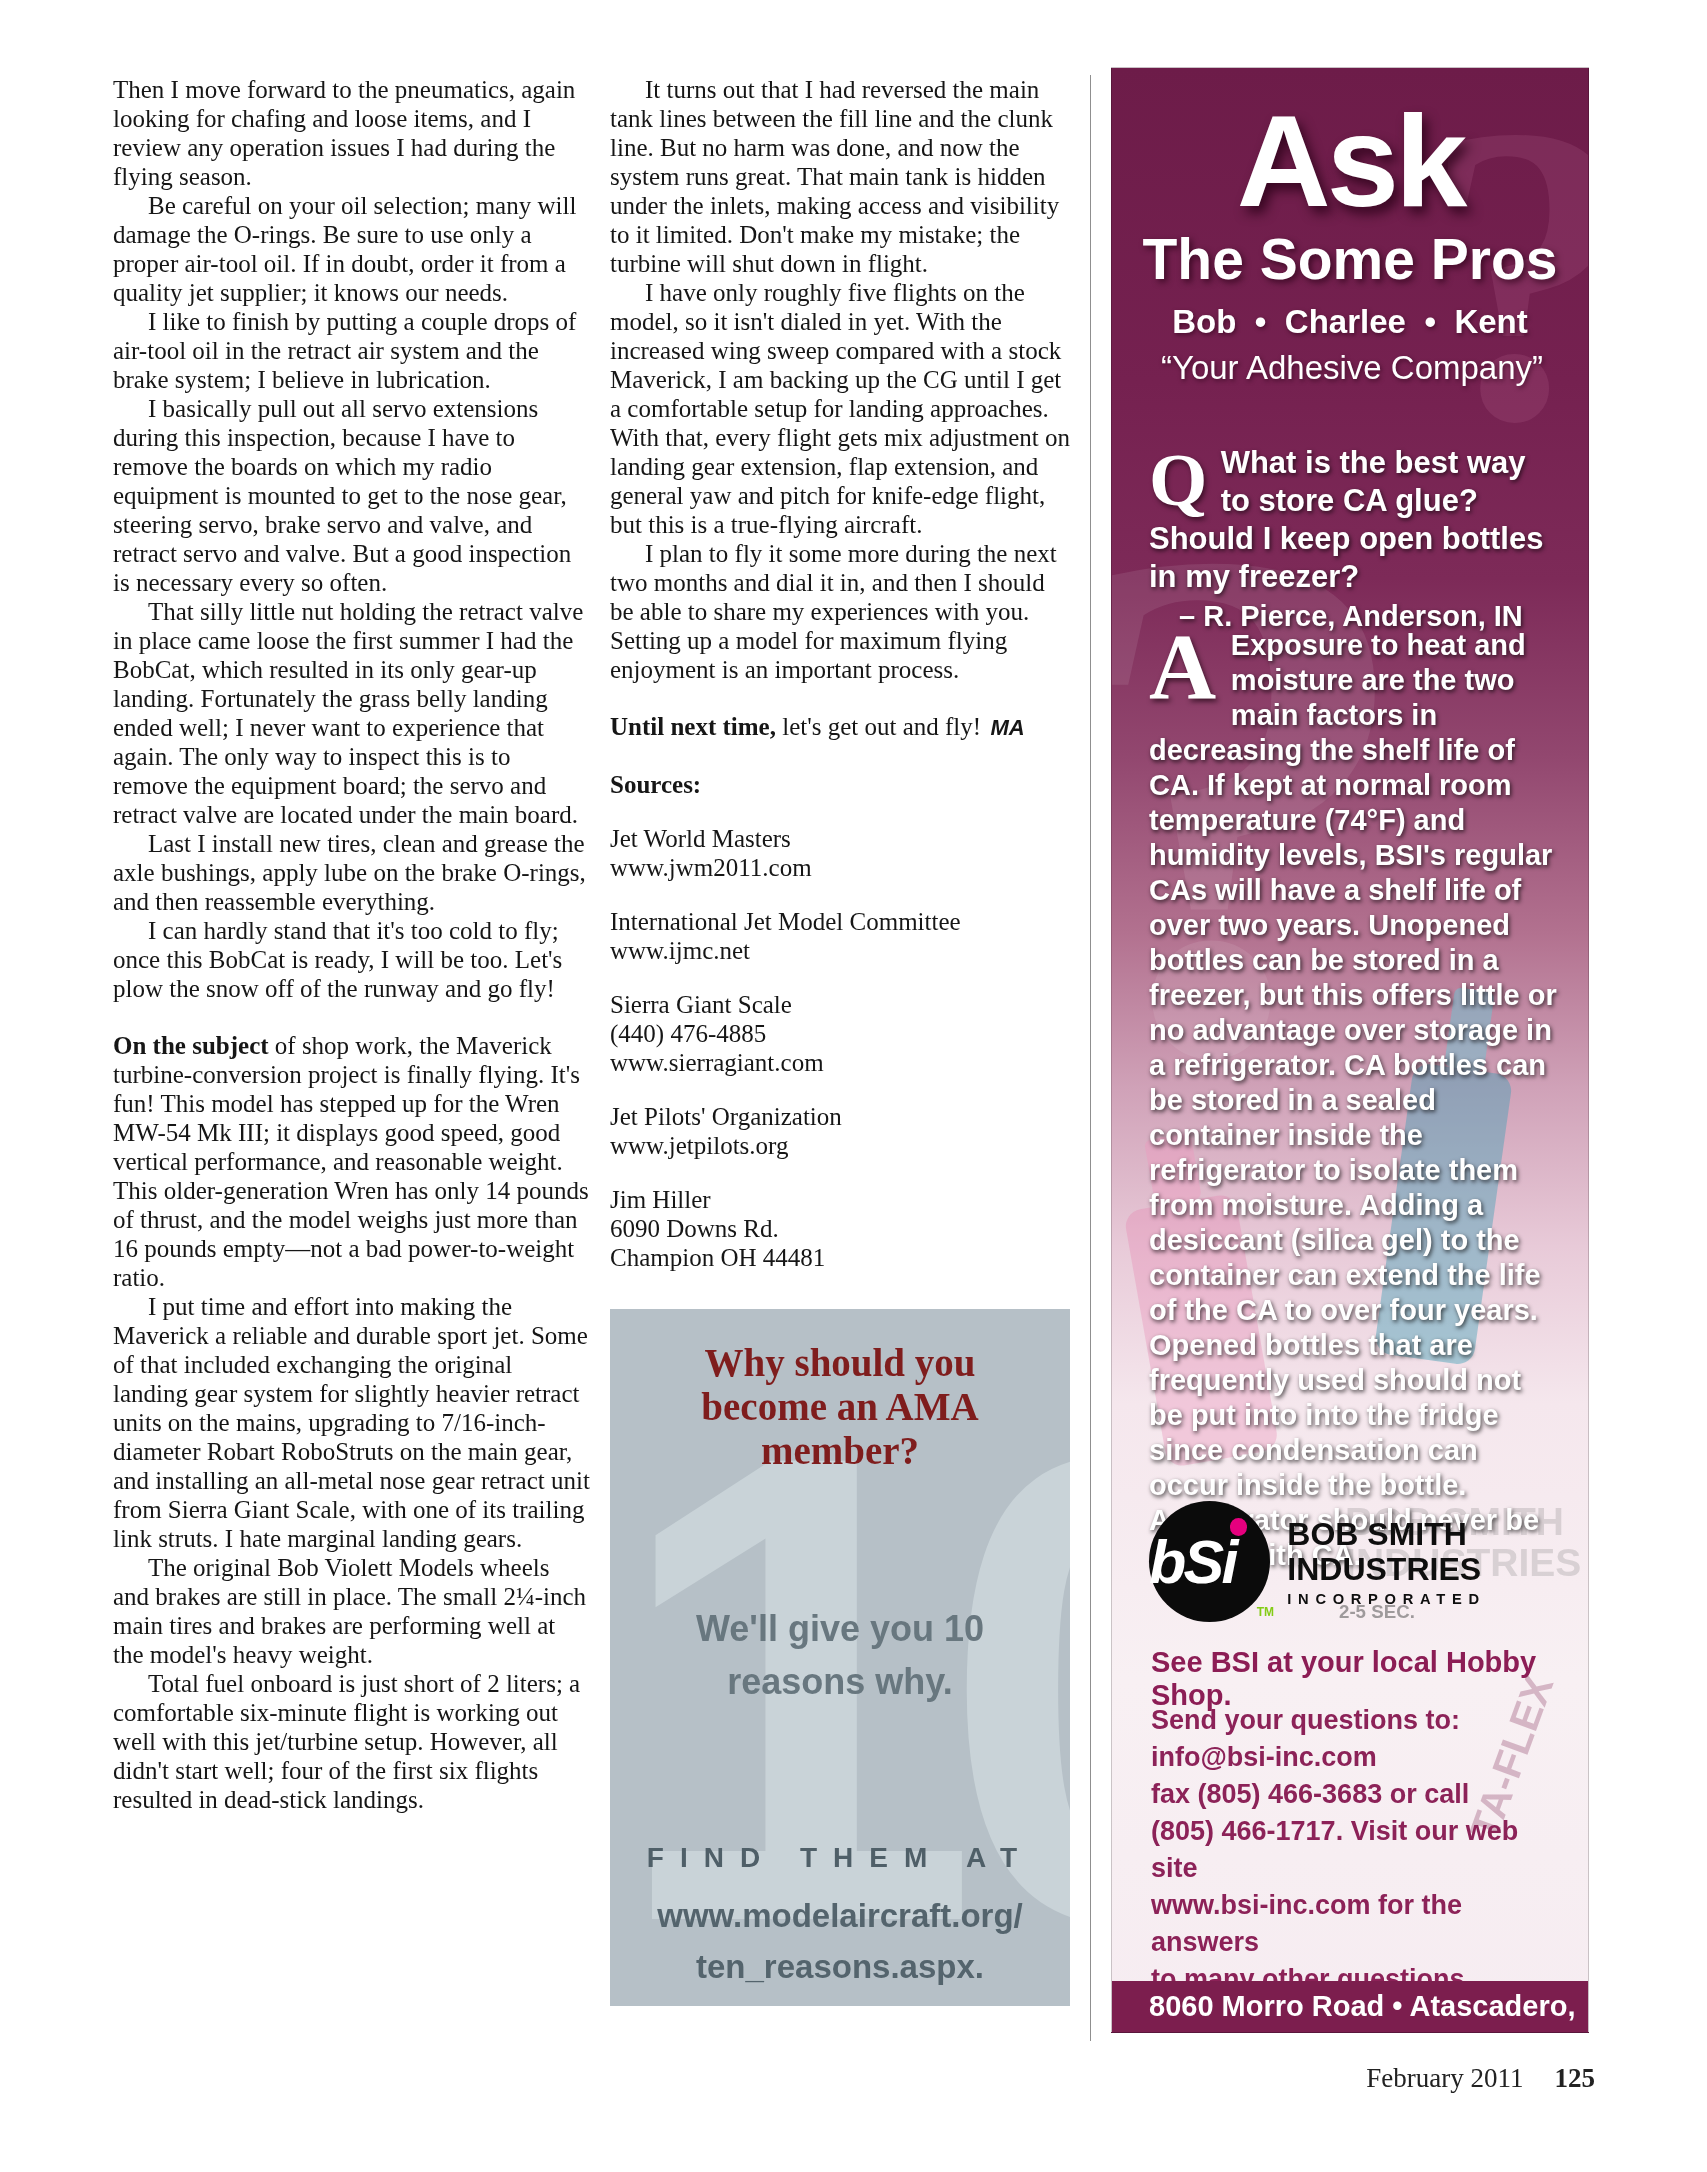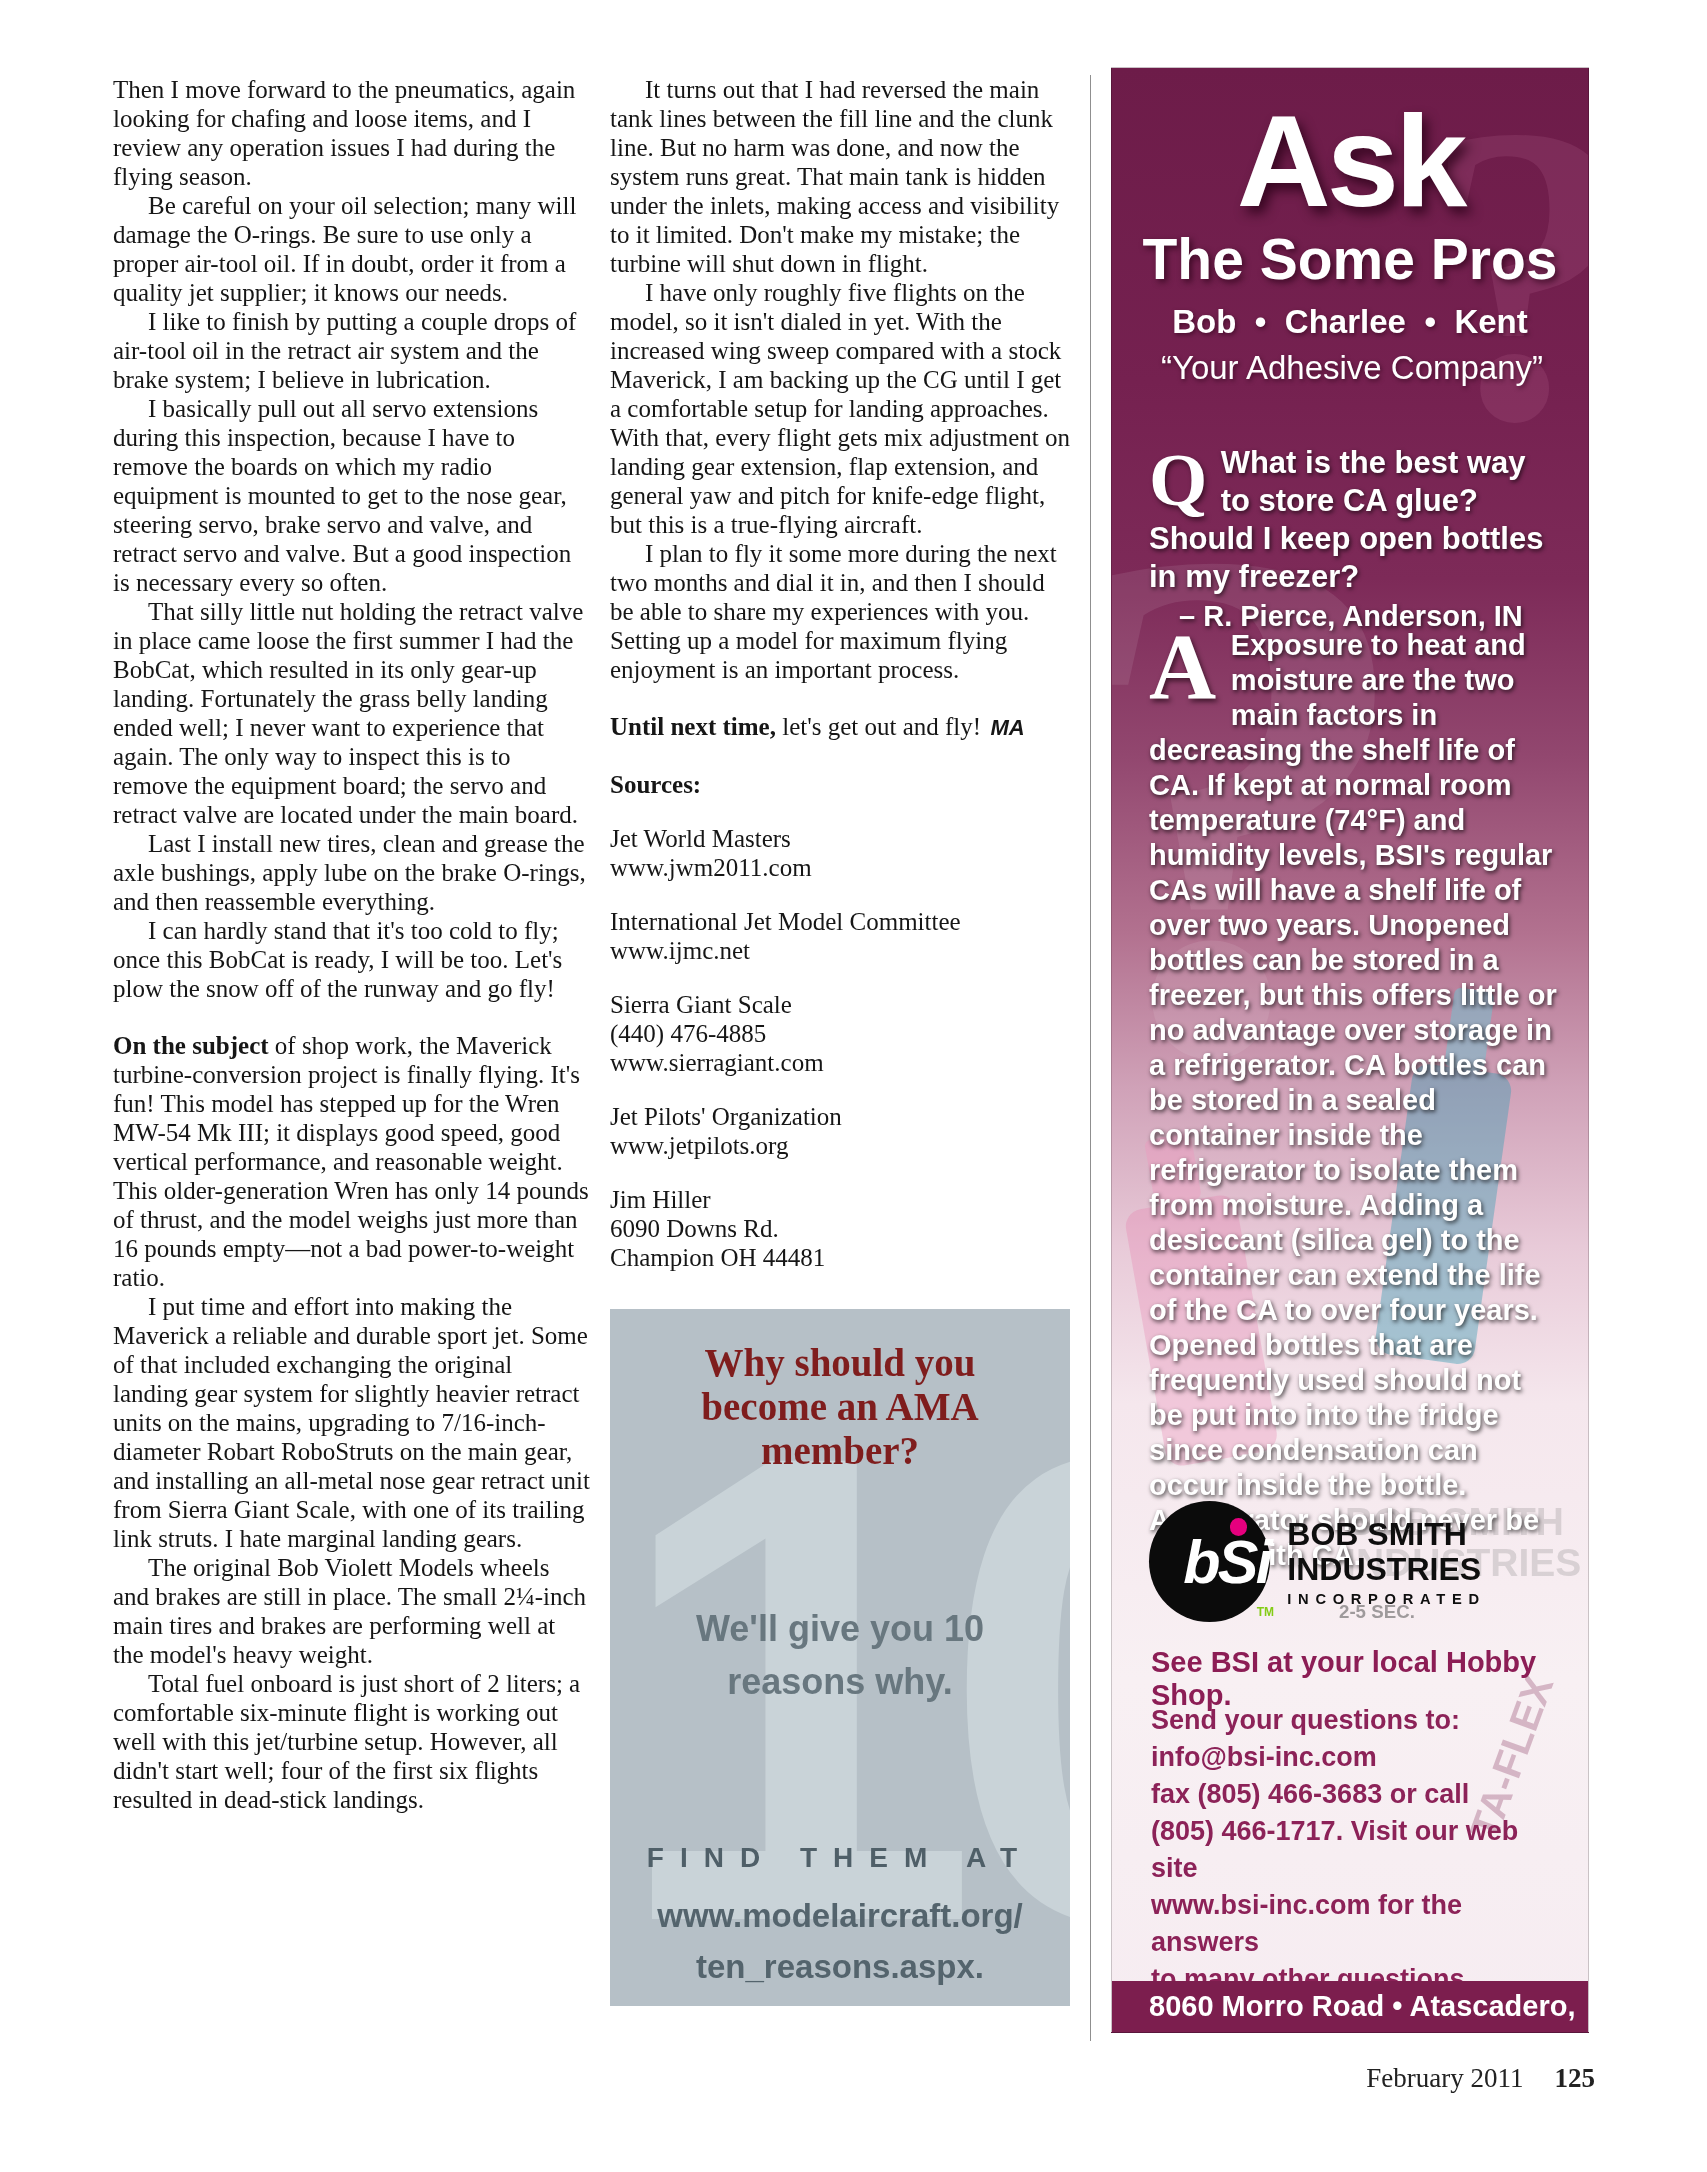--- a/index.html
+++ b/index.html
@@ -76,21 +76,21 @@
   .dropcap.a { font-size:93px; line-height:69px; margin:4px 14.7px 0 0; text-shadow:2px 2.7px 5.3px rgba(20,0,10,0.65); }
   .q-text { font-size:31px; line-height:38px; font-weight:bold; text-shadow:1.3px 2px 4px rgba(0,0,0,0.65); }
   .attribution { padding-left:30px; font-size:29px; line-height:40px; font-weight:bold;
                  text-shadow:1.3px 2px 4px rgba(0,0,0,0.65); }
   .a-text { font-size:29px; line-height:35px; font-weight:bold; text-shadow:1.3px 2px 4.7px rgba(0,0,0,0.72); }
 
   .bsi-row { position:absolute; top:1433px; left:37px; z-index:2; display:flex; align-items:center; gap:17.3px; }
   .ghost-logo { position:absolute; top:1433px; right:6.7px; z-index:1; text-align:left;
                 font-size:39px; line-height:41px; font-weight:bold; color:rgba(110,110,110,0.22); }
   .bsi-logo { position:relative; width:121px; height:121px; background:#0b0b0b; border-radius:50%;
-              display:flex; align-items:center; justify-content:flex-end; }
+              display:flex; align-items:center; justify-content:flex-start; }
   .bsi-text { font-style:italic; font-weight:bold; font-size:61px; letter-spacing:-2.7px; color:#ffffff; }
   .bsi-dot { position:absolute; top:17.3px; right:22.7px; width:17.3px; height:17.3px; border-radius:50%; background:#e6007e; }
   .bsi-tm { position:absolute; bottom:2.7px; right:-4px; font-size:12px; color:#84cc16; font-weight:bold; }
   .bsi-company .cline { font-size:32px; line-height:35px; font-weight:bold; color:#0e0e0e; }
   .bsi-company .iline { font-size:14.7px; letter-spacing:6.7px; font-weight:bold; color:#0e0e0e; margin-top:4px; }
 
   .hobby { position:absolute; top:1578px; left:39px; z-index:2; font-size:29px; font-weight:bold; color:#8c1d55; }
   .contact { position:absolute; top:1634px; left:39px; right:27px; z-index:2;
              font-size:27px; line-height:37px; font-weight:bold; color:#8c2258; }
   .address-bar { position:absolute; left:0; right:0; bottom:0; height:51px; background:#7c1e4e; z-index:3;

